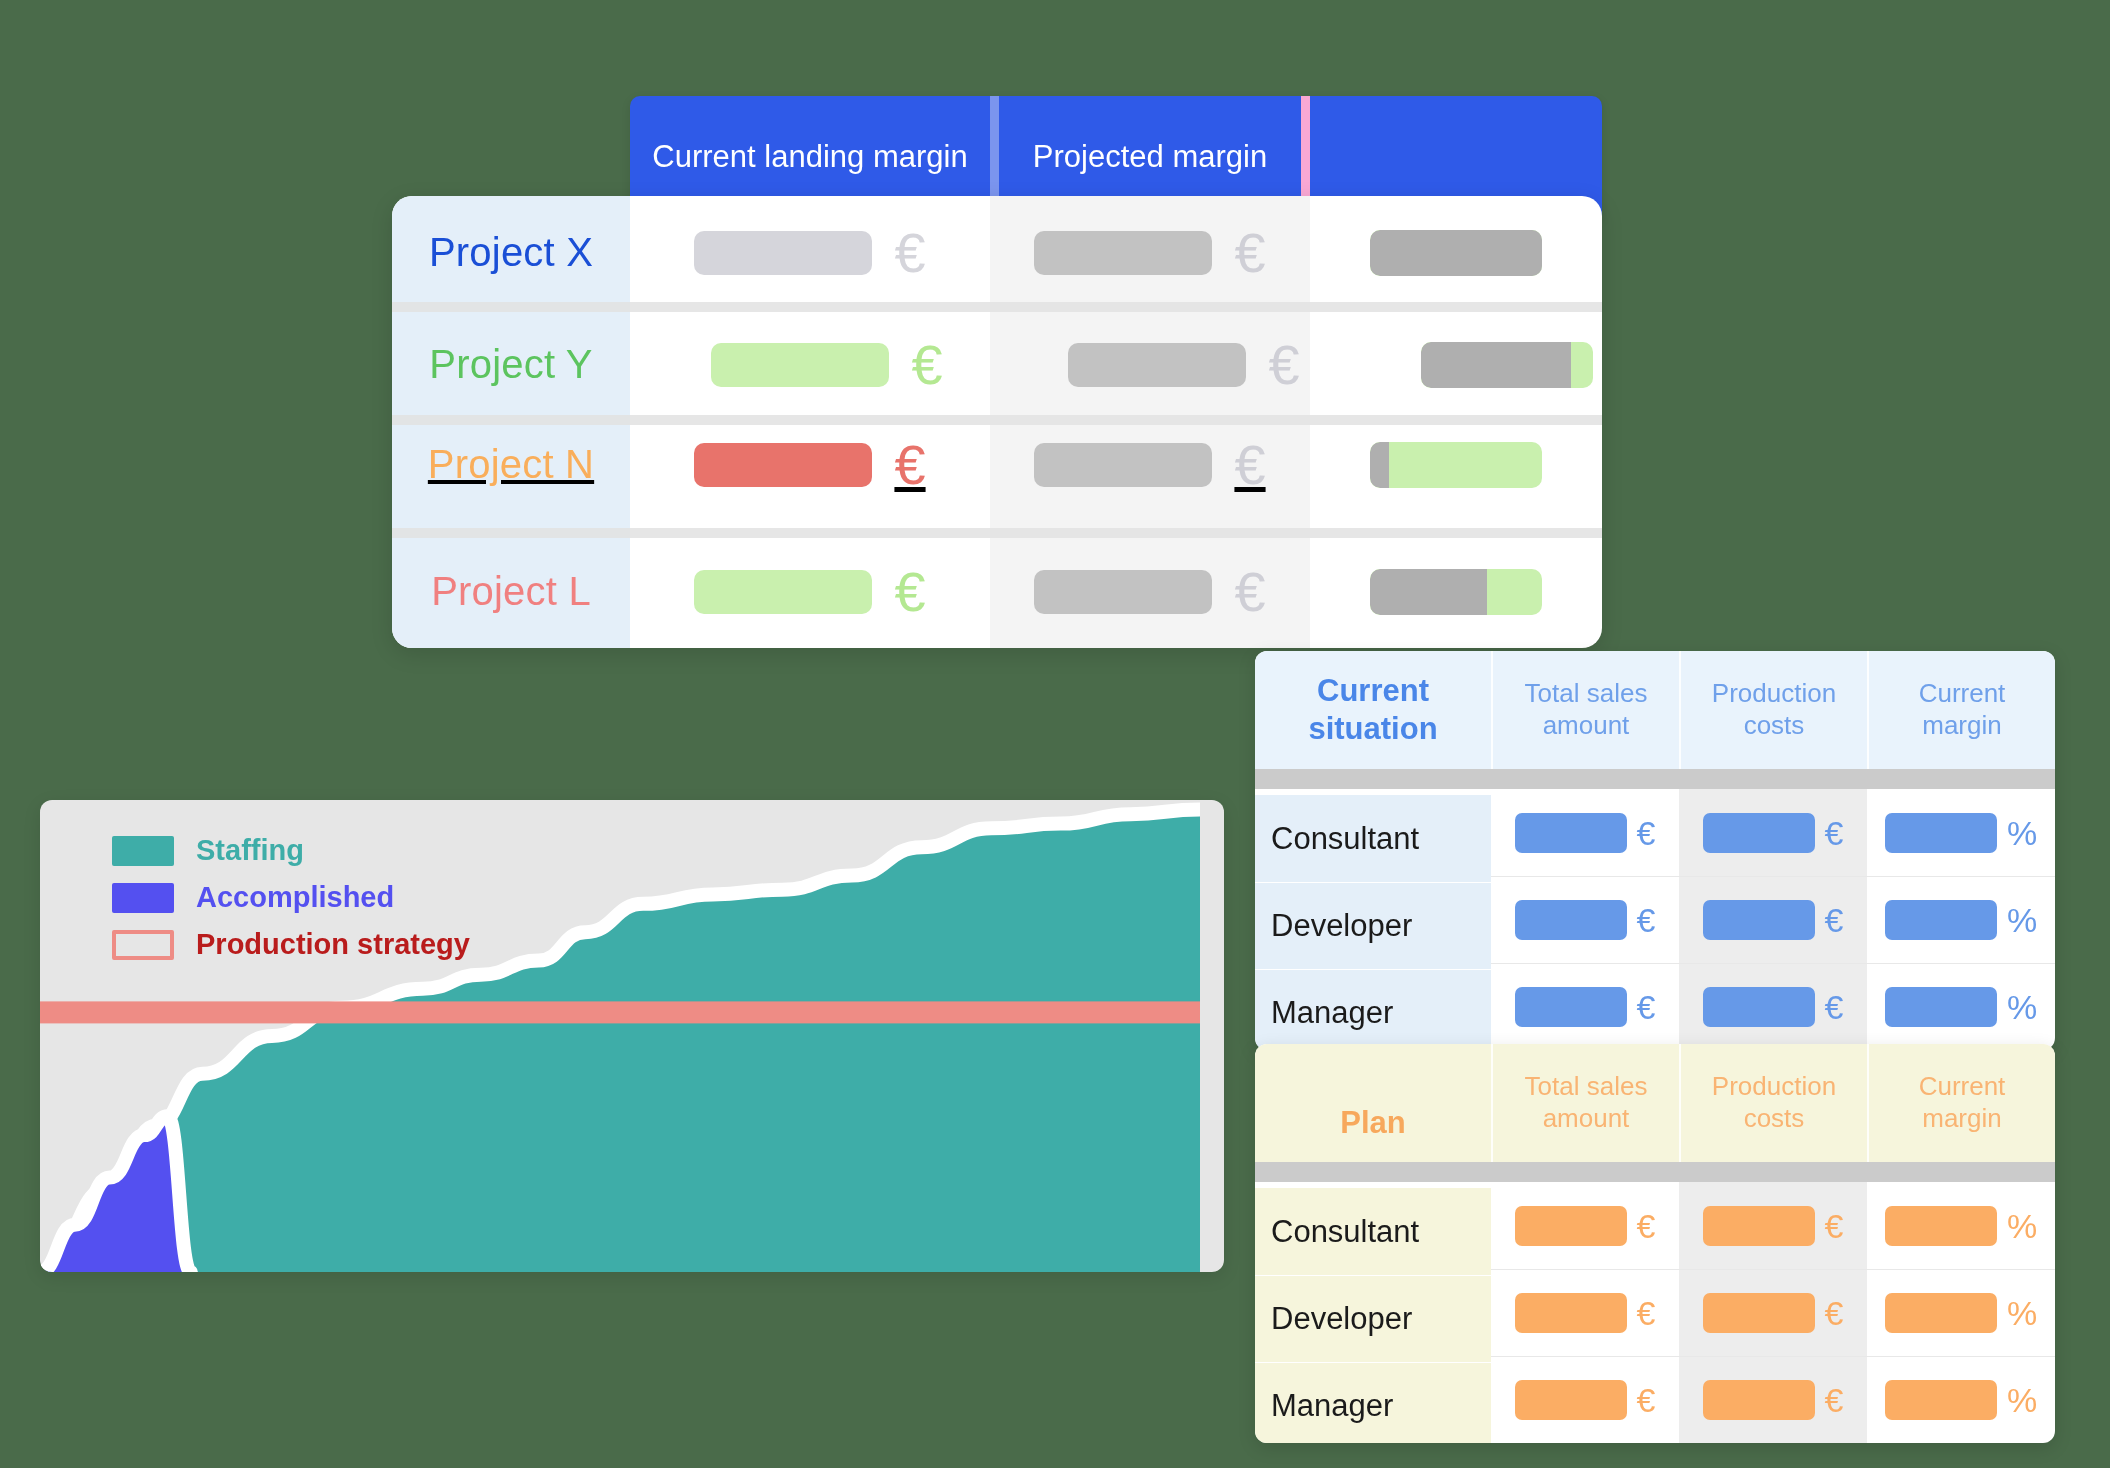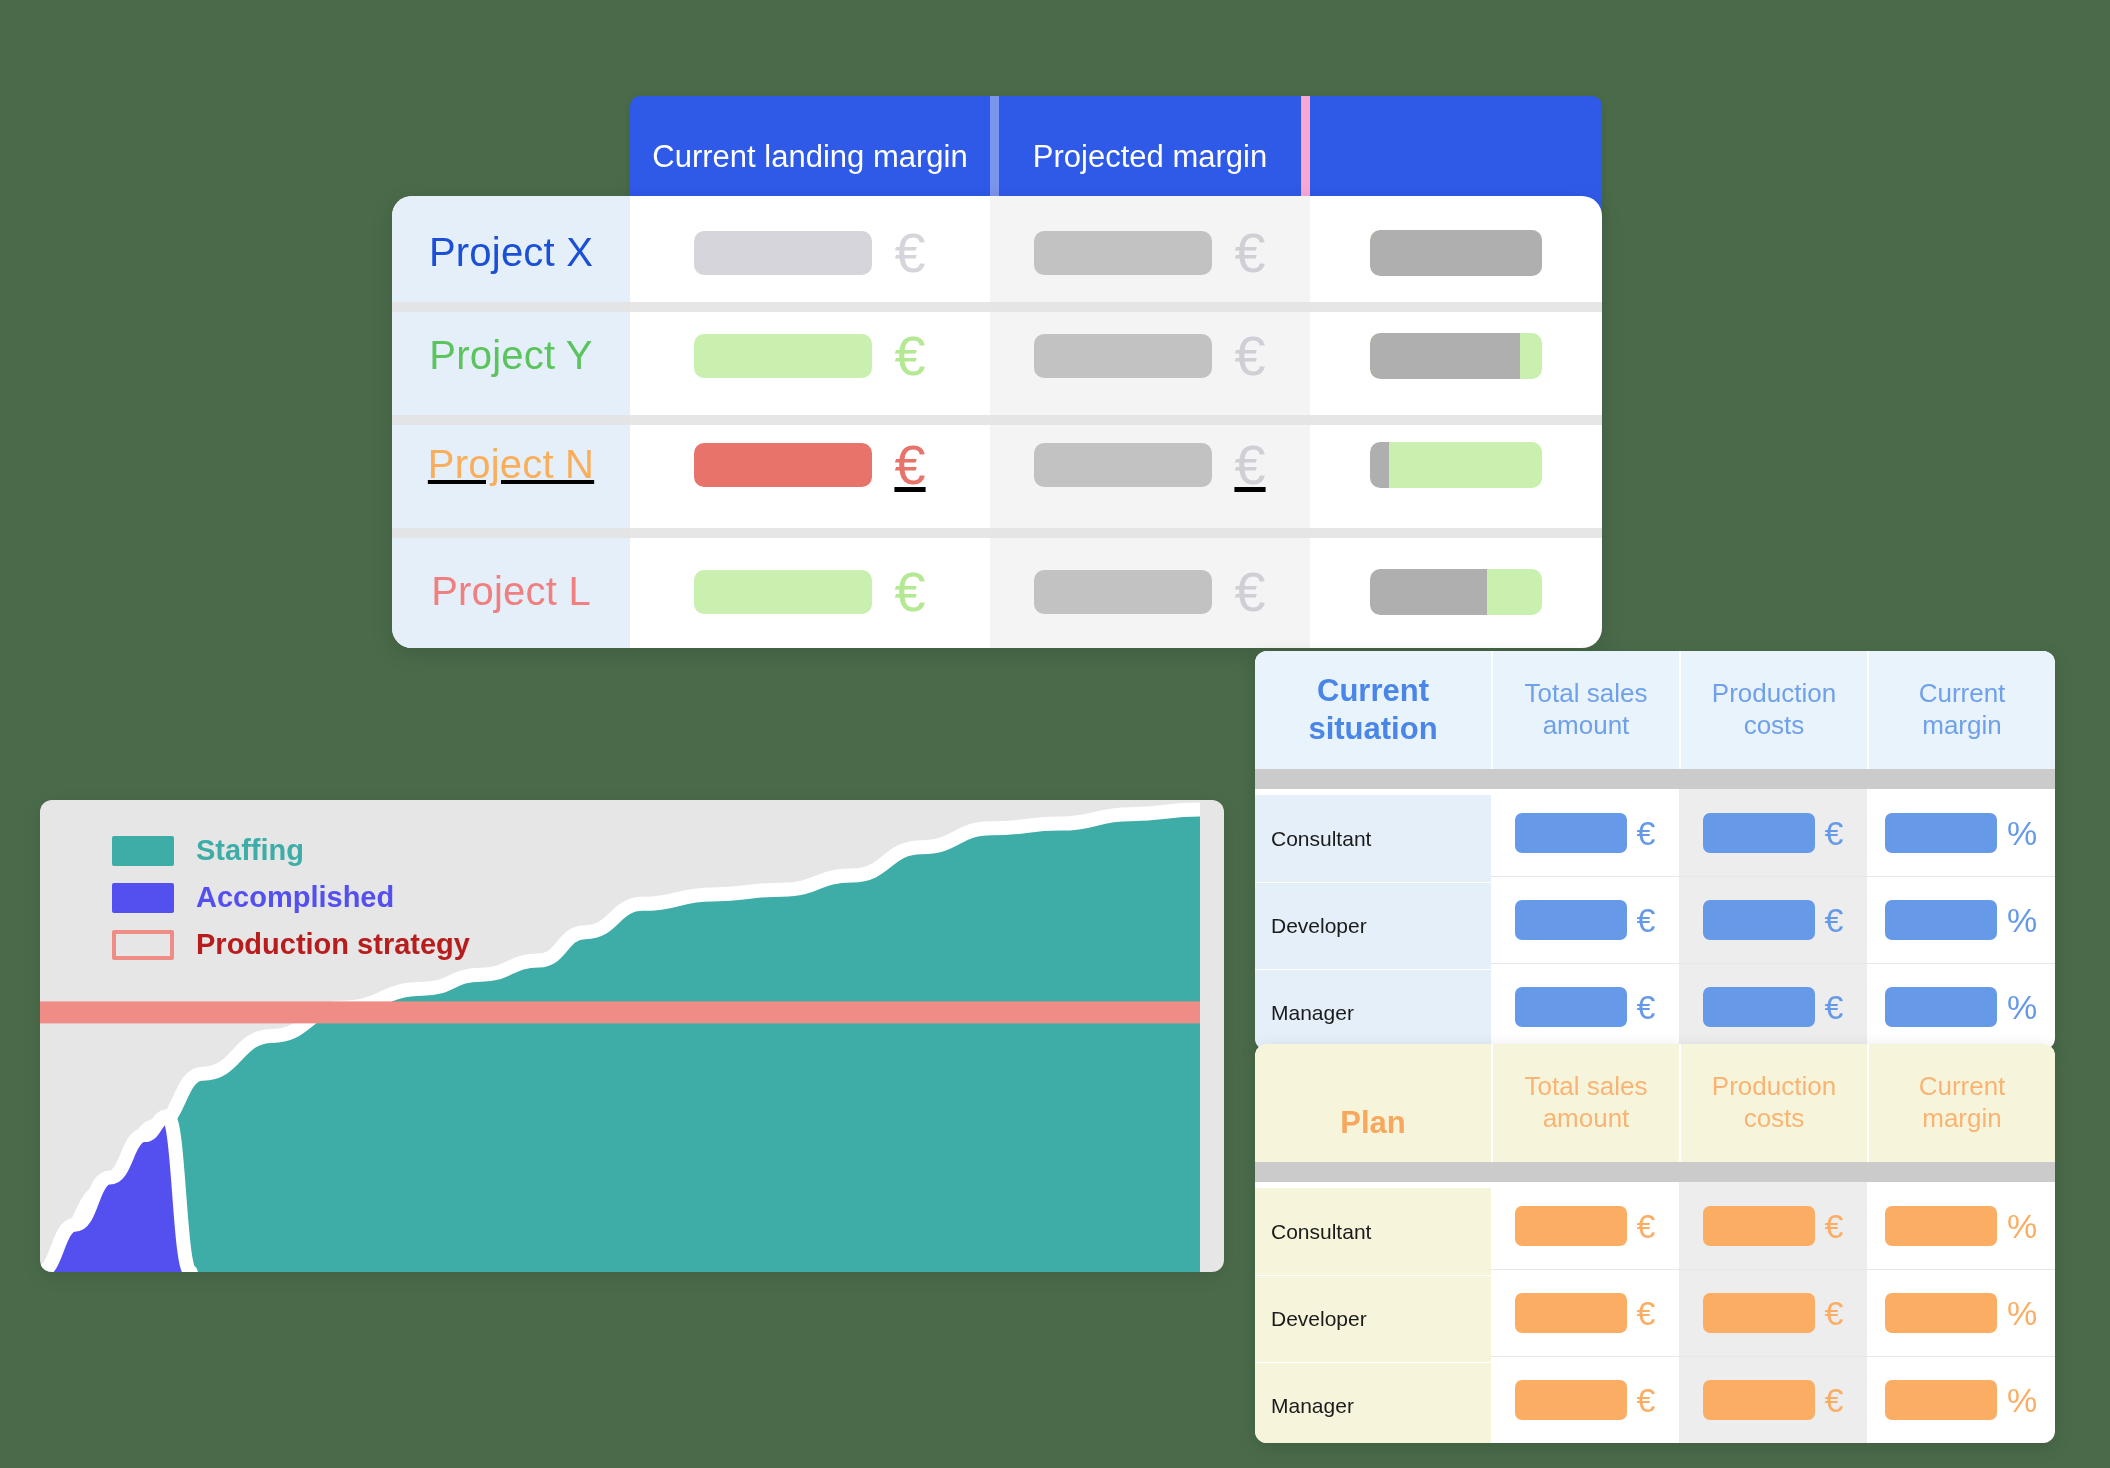--- a/index.html
+++ b/index.html
@@ -50,21 +50,21 @@
   }
   .pt-colbg-proj {
     position: absolute; left: 598px; top: 0; width: 320px; height: 100%;
     background: #F4F4F4;
   }
   .pt-row {
     position: absolute; left: 0; width: 1210px; height: 113px;
     display: flex; align-items: center;
   }
   .pt-row.r0 { top: 0; }
-  .pt-row.r1 { top: 103px; }
+  .pt-row.r1 { top: 112px; gap: 17px; }
   .pt-row.r2 { top: 212px; text-decoration: underline; }
   .pt-row.r3 { top: 339px; }
   .pt-rowsep {
     position: absolute; left: 0; width: 1210px; height: 10px;
     background: #E2E2E2; opacity: .85;
   }
   .pt-rowsep.s1 { top: 106px; }
   .pt-rowsep.s2 { top: 219px; }
   .pt-rowsep.s3 { top: 332px; }
 
@@ -137,21 +137,21 @@
   .st-hcell.sep { border-left: 2px solid rgba(255,255,255,.85); }
 
   .st-band { height: 20px; background: #CBCBCB; }
 
   .st-row { display: flex; height: 87px; align-items: center; }
   .st-row + .st-row { border-top: 1px solid #E8E8E8; }
   .st-name {
     width: 236px; flex: 0 0 236px; height: 100%;
     display: flex; align-items: center;
     padding-left: 16px;
-    font-size: 21px; color: #1b1b1b; margin-top: 12px;
+    font-size: 31px; color: #1b1b1b; margin-top: 12px;
   }
   .st-cell {
     width: 188px; flex: 0 0 188px; height: 100%;
     display: flex; align-items: center; justify-content: center; gap: 10px;
   }
   .st-cell.shade { background: #EDEDED; }
   .st-bar { width: 112px; height: 40px; border-radius: 7px; }
   .st-unit { font-size: 34px; line-height: 1; }
 
   

